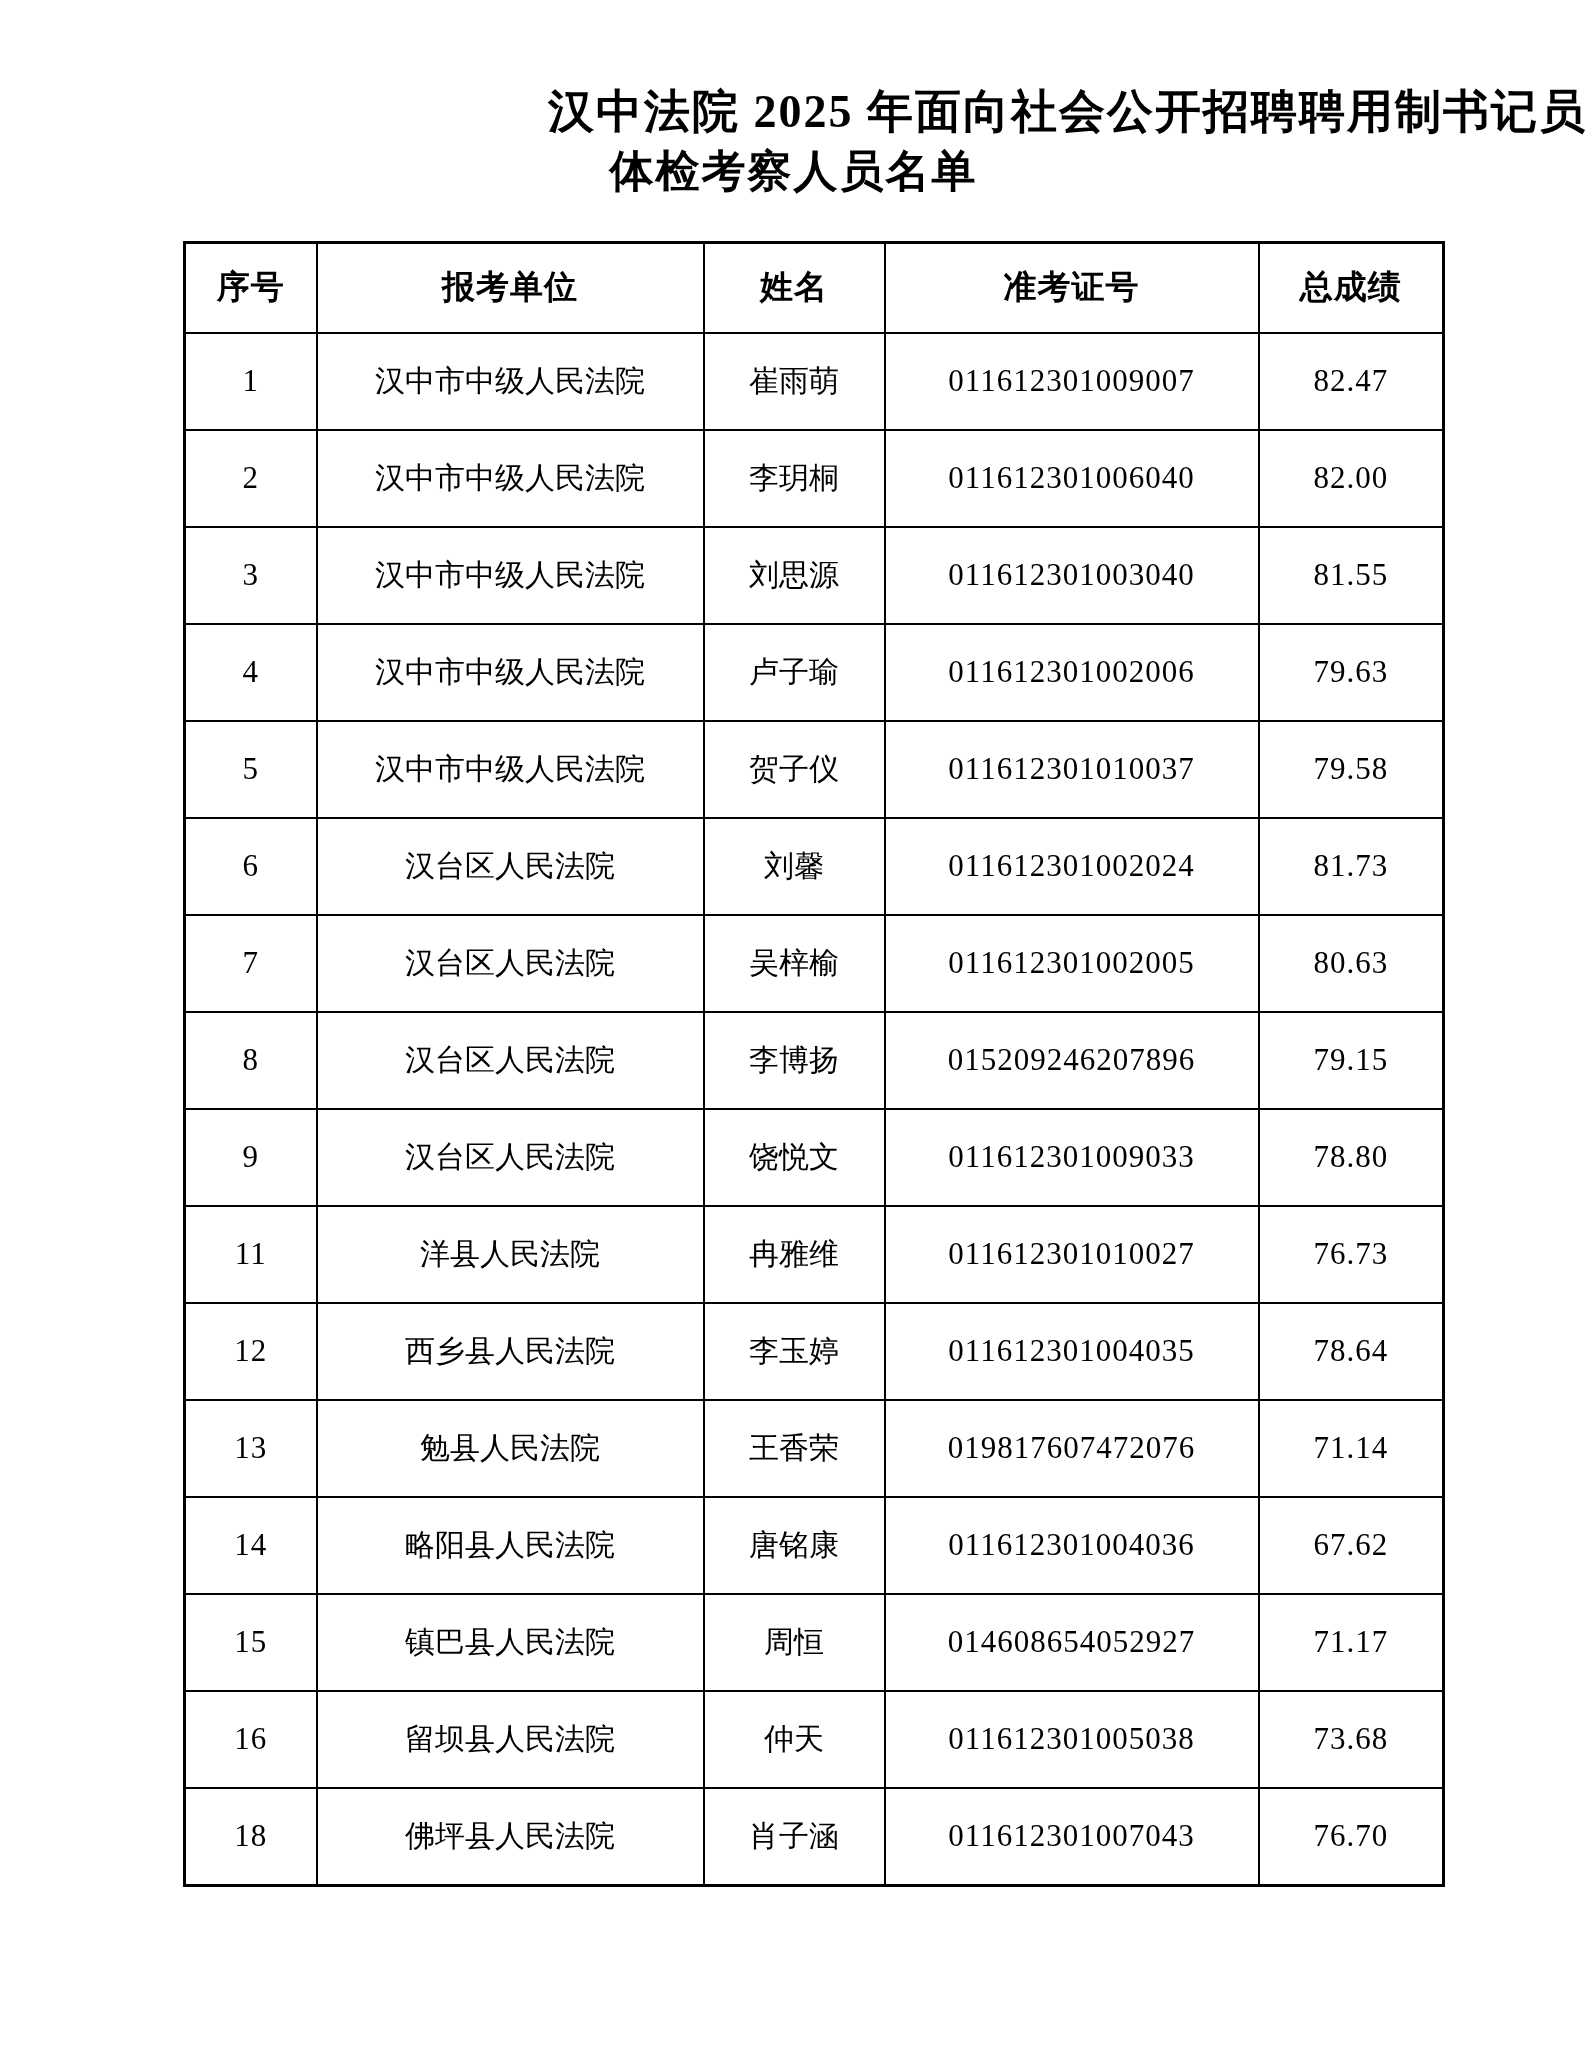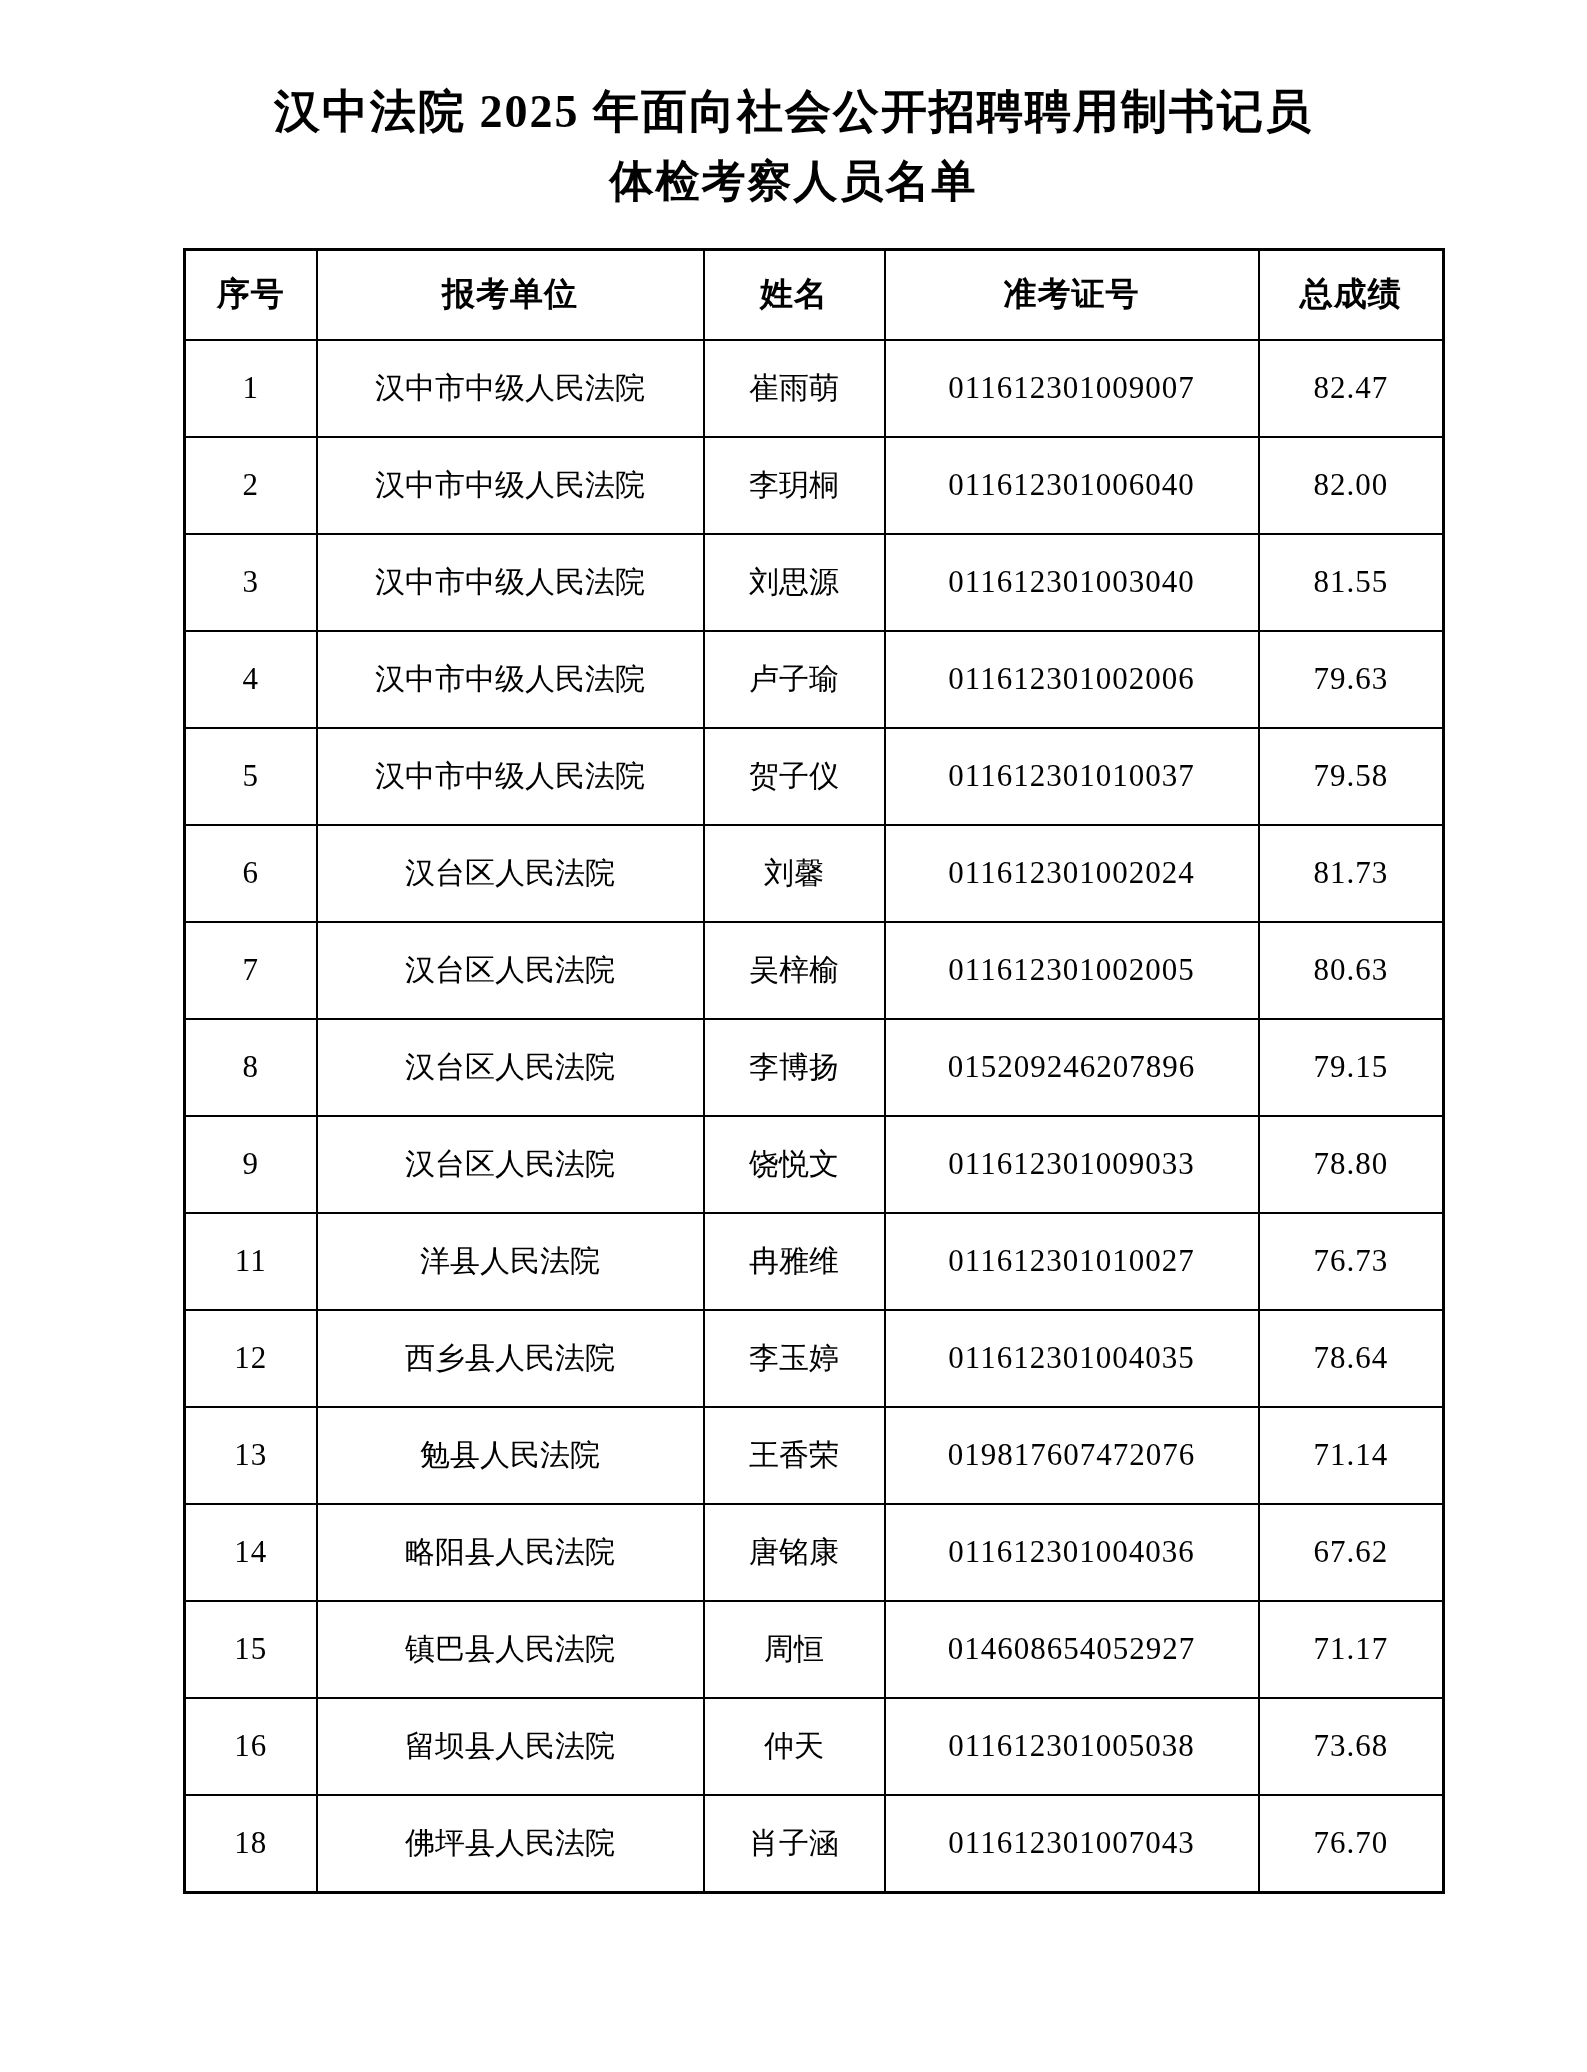--- a/index.html
+++ b/index.html
@@ -11,33 +11,33 @@
     position: relative;
     width: 1587px;
     height: 2072px;
     background: #ffffff;
     font-family: "Liberation Serif", serif;
     color: #000000;
     overflow: hidden;
   }
   .doc-title-1 {
     padding-top: 84px;
-    text-align: center;
+    text-align: right;
     font-size: 46px;
     font-weight: bold;
     font-family: "Liberation Serif", serif;
     letter-spacing: 2px;
     line-height: 1.2;
   }
   .doc-title-2 {
-    margin-top: 16px;
+    margin-top: 9px;
     text-align: center;
     font-size: 44px;
     font-weight: bold;
-    font-family: Liberation Sans, sans-serif;
+    font-family: Liberation Mono, monospace;
     letter-spacing: 2px;
     line-height: 1.2;
   }
   table.roster {
     margin-left: 183px;
     margin-top: 40px;
     width: 1259px;
     border-collapse: collapse;
     table-layout: fixed;
     border: 3px solid #000000;

